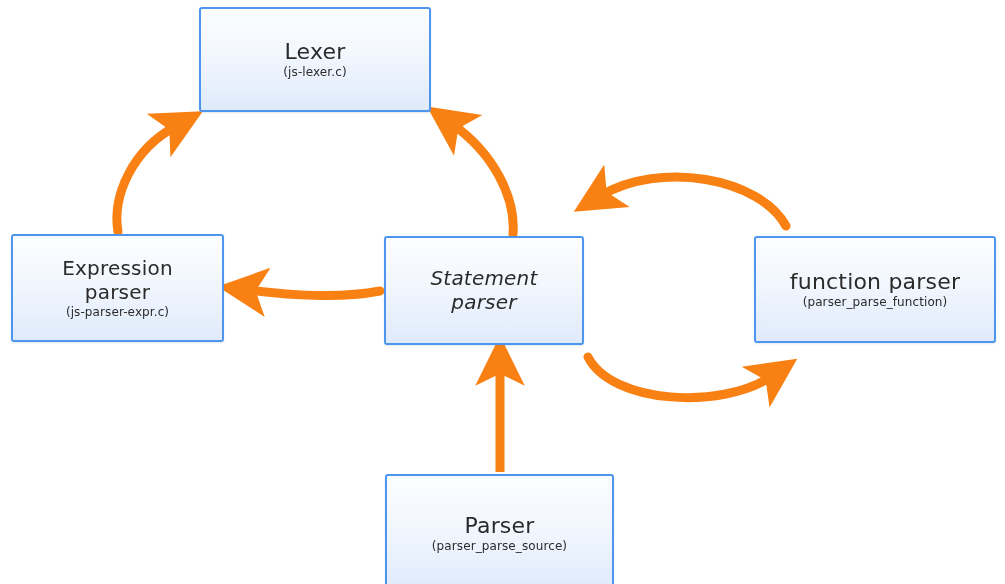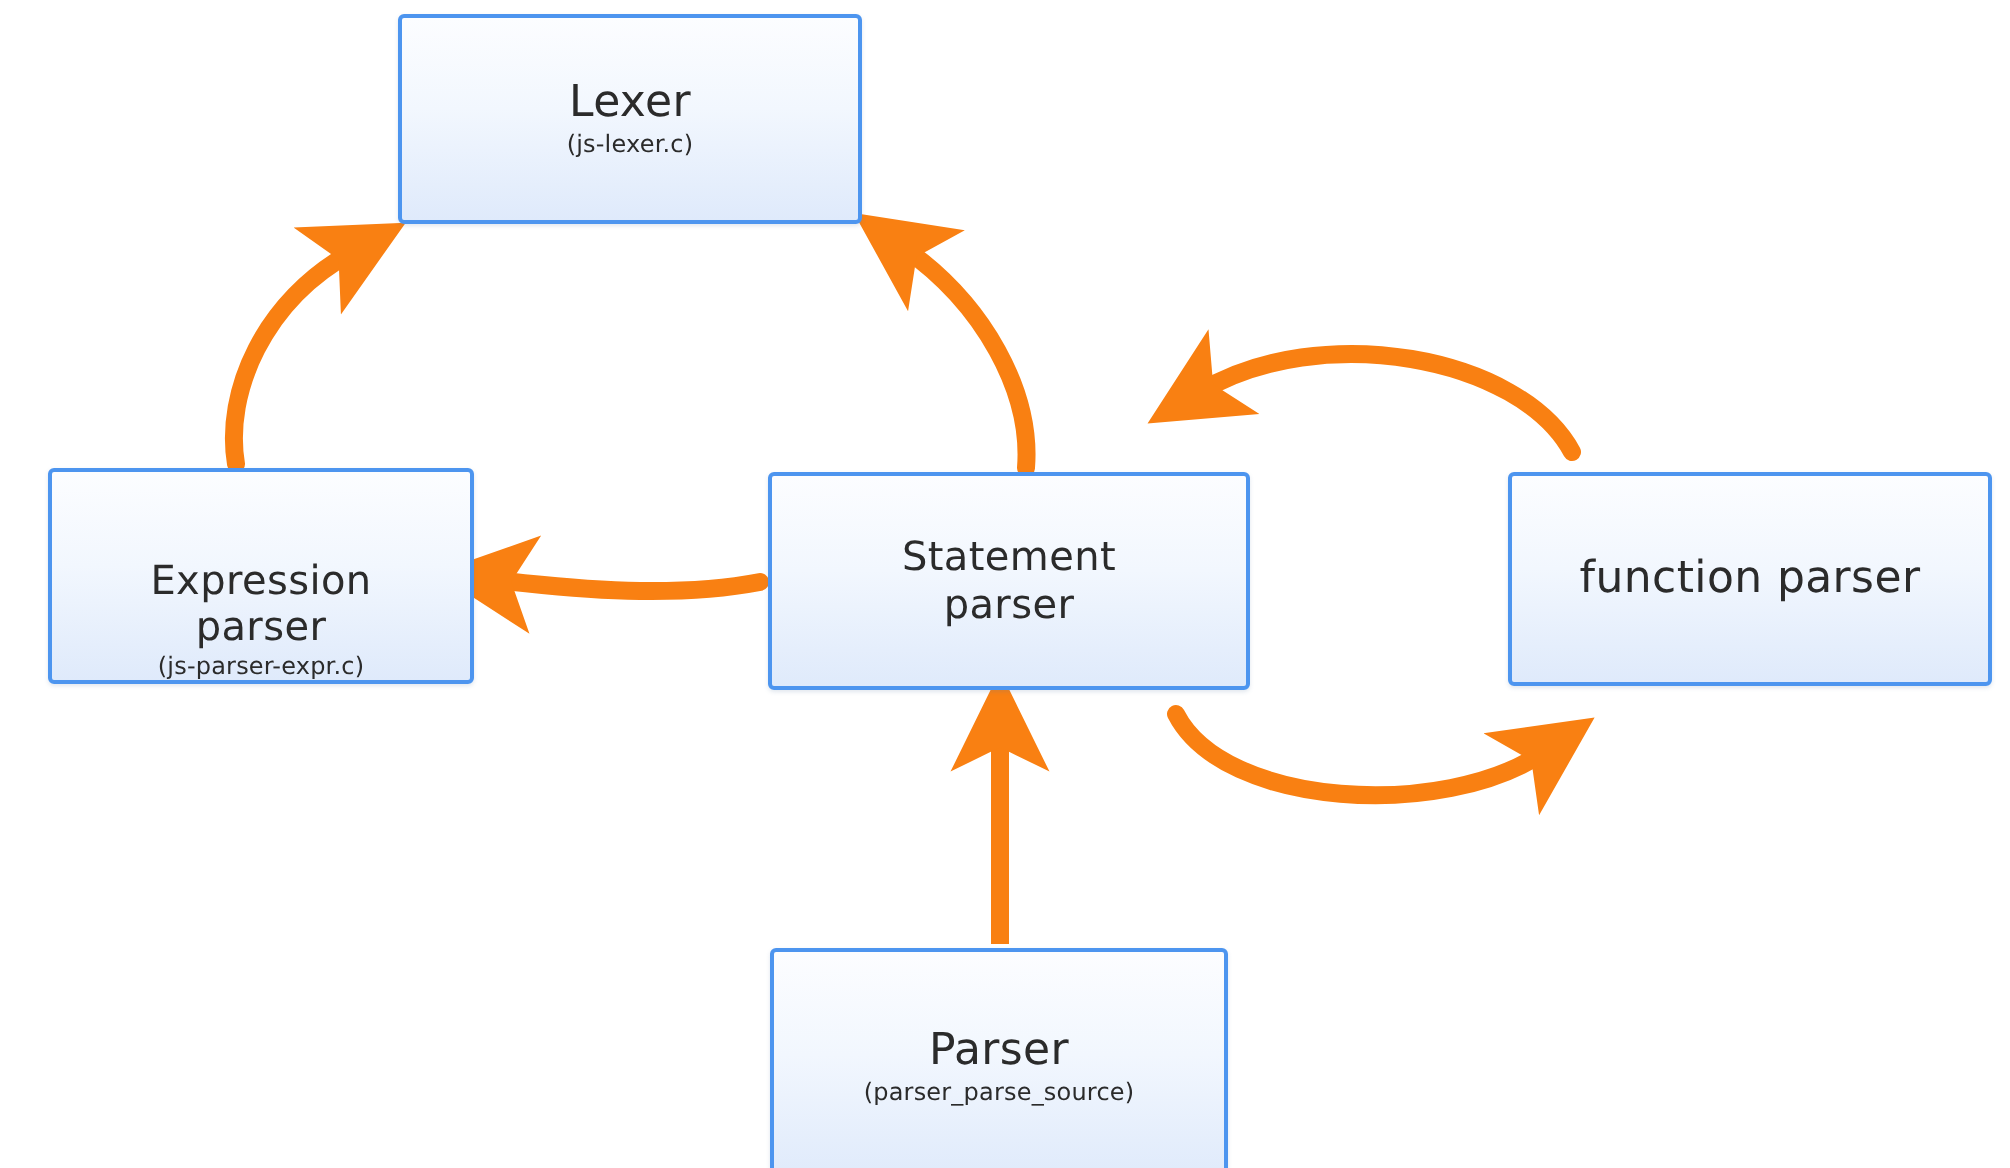--- a/index.html
+++ b/index.html
@@ -54,22 +54,22 @@
   }
   .node.two-line .title {
     font-size: 20px;
   }
   .node.two-line .subtitle {
     font-size: 12px;
   }
 
   
   #node-lexer      { left: 199px; top: 7px;   width: 232px; height: 105px; }
-  #node-expression { left: 24px;  top: 234px; width: 213px; height: 108px; justify-content: flex-end; }
-  #node-statement  { left: 384px; top: 236px; width: 241px; height: 109px; }
+  #node-expression { left: 11px;  top: 234px; width: 213px; height: 108px; }
+  #node-statement  { left: 384px; top: 236px; width: 200px; height: 109px; font-style: italic; }
   #node-function   { left: 754px; top: 236px; width: 242px; height: 107px; }
   #node-parser     { left: 385px; top: 474px; width: 229px; height: 118px; }
 </style>
 </head>
 <body>
 
 <div id="canvas">
 
   <svg class="arrow-layer" viewBox="0 0 1005 584" width="1005" height="584" xmlns="http://www.w3.org/2000/svg">
     <defs>
@@ -114,20 +114,21 @@
     <div class="subtitle">(js-parser-expr.c)</div>
   </div>
 
   <div id="node-statement" class="node two-line">
     <div class="title">Statement</div>
     <div class="title">parser</div>
   </div>
 
   <div id="node-function" class="node">
     <div class="title">function parser</div>
+    <div class="subtitle">(parser_parse_function)</div>
   </div>
 
   <div id="node-parser" class="node">
     <div class="title">Parser</div>
     <div class="subtitle">(parser_parse_source)</div>
   </div>
 
 </div>
 
 </body></html>

